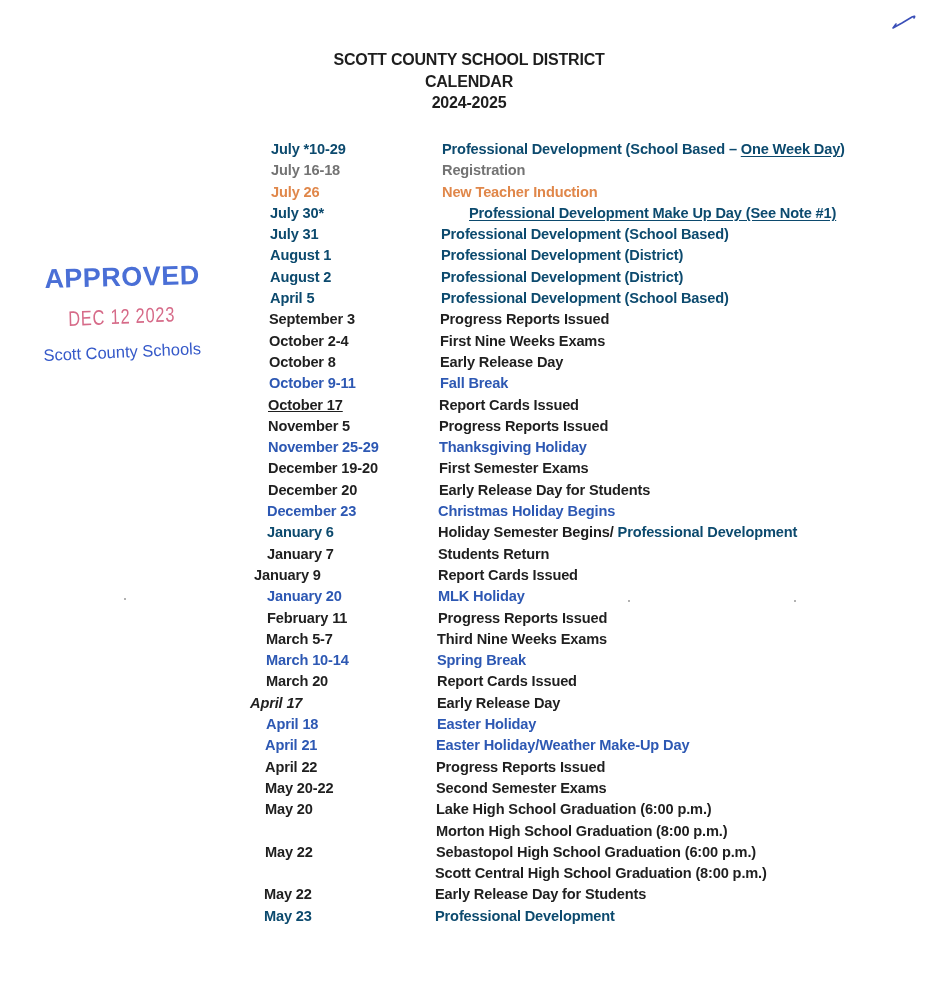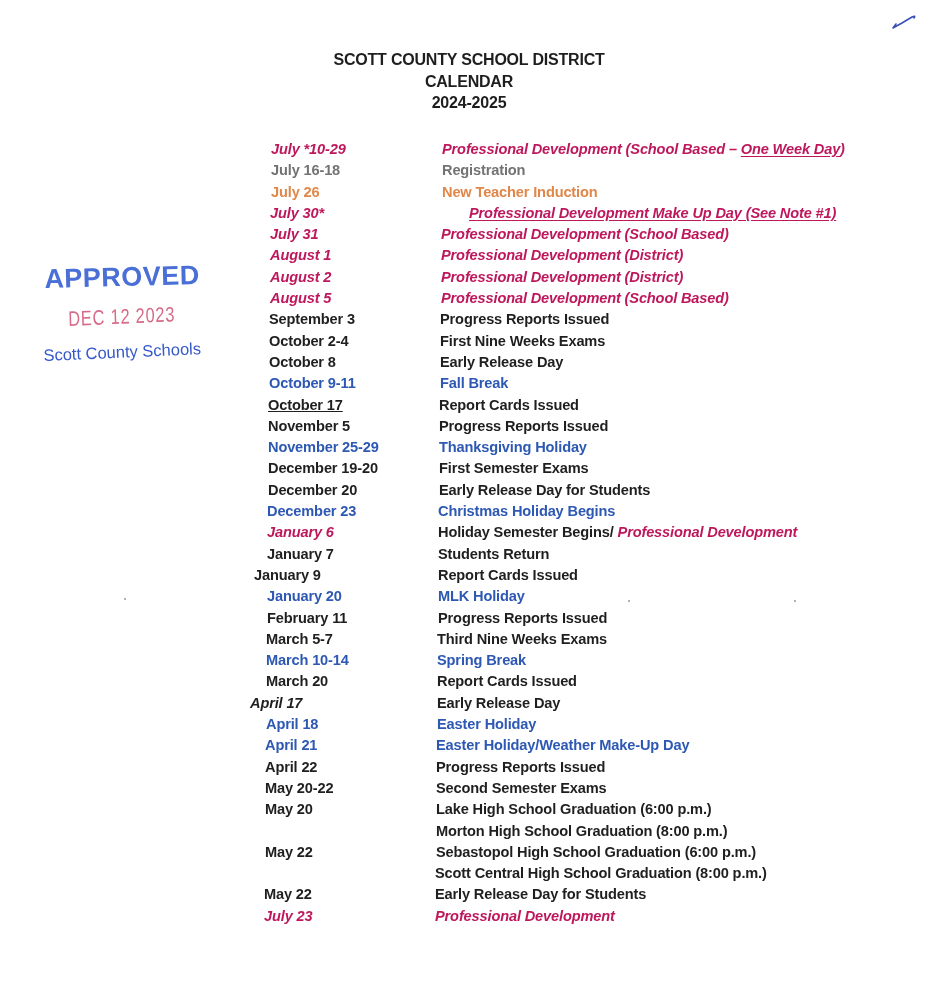--- a/index.html
+++ b/index.html
@@ -32,21 +32,21 @@
     }
     .events { position: absolute; left: 0; top: 139px; width: 938px; }
     .row { position: relative; height: 21.3px; }
     .row .date, .row .desc {
       position: absolute; top: 0; white-space: nowrap;
       font-weight: bold; font-size: 14.6px; line-height: 21px;
       letter-spacing: -0.15px;
     }
     .c-black { color: #1f1f1f; }
     .c-navy { color: #737373; }
-    .c-red { color: #be185d; font-style: italic; }
+    .c-red { color: #0c4a6e; }
     .c-blue { color: #2d58b3; }
     .c-orange { color: #e0874a; }
     .u { text-decoration: underline; text-underline-offset: 2px; }
     .dot { position: absolute; width: 2px; height: 2px; background: #999; border-radius: 1px; }
   </style>
 </head>
 <body>
 
 <div class="page">
 
@@ -89,21 +89,21 @@
       </div>
       <div class="row">
         <span class="date c-red" style="left: 270px;">August 1</span>
         <span class="desc" style="left: 441px;"><span class="c-red">Professional Development (District)</span></span>
       </div>
       <div class="row">
         <span class="date c-red" style="left: 270px;">August 2</span>
         <span class="desc" style="left: 441px;"><span class="c-red">Professional Development (District)</span></span>
       </div>
       <div class="row">
-        <span class="date c-red" style="left: 270px;">August 5</span>
+        <span class="date c-red" style="left: 270px;">April 5</span>
         <span class="desc" style="left: 441px;"><span class="c-red">Professional Development (School Based)</span></span>
       </div>
       <div class="row">
         <span class="date c-black" style="left: 269px;">September 3</span>
         <span class="desc" style="left: 440px;"><span class="c-black">Progress Reports Issued</span></span>
       </div>
       <div class="row">
         <span class="date c-black" style="left: 269px;">October 2-4</span>
         <span class="desc" style="left: 440px;"><span class="c-black">First Nine Weeks Exams</span></span>
       </div>
@@ -205,21 +205,21 @@
       </div>
       <div class="row">
         <span class="date c-black" style="left: 264px;"></span>
         <span class="desc" style="left: 435px;"><span class="c-black">Scott Central High School Graduation (8:00 p.m.)</span></span>
       </div>
       <div class="row">
         <span class="date c-black" style="left: 264px;">May 22</span>
         <span class="desc" style="left: 435px;"><span class="c-black">Early Release Day for Students</span></span>
       </div>
       <div class="row">
-        <span class="date c-red" style="left: 264px;">July 23</span>
+        <span class="date c-red" style="left: 264px;">May 23</span>
         <span class="desc" style="left: 435px;"><span class="c-red">Professional Development</span></span>
       </div>
     </div>
 
   <span class="dot" style="left:124px; top:598px;"></span>
   <span class="dot" style="left:628px; top:600px;"></span>
   <span class="dot" style="left:794px; top:600px;"></span>
 </div>
 
 </body></html>

